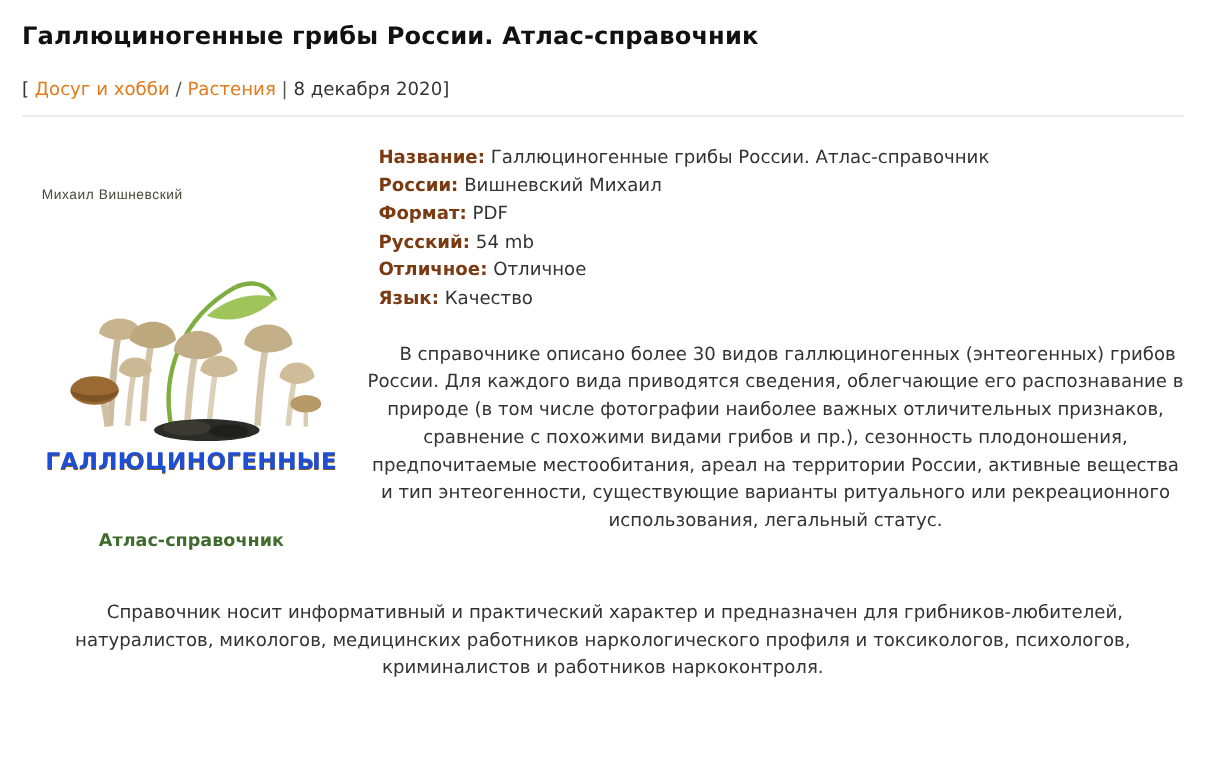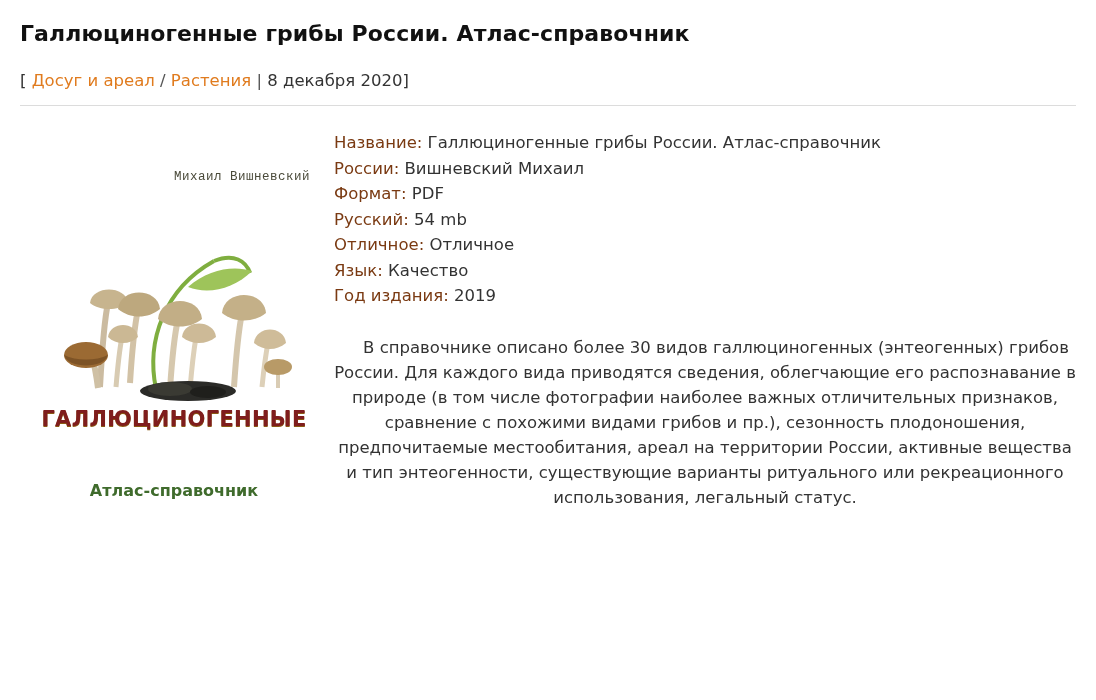--- a/index.html
+++ b/index.html
@@ -62,35 +62,35 @@
   .cover-inner {
     position: absolute;
     inset: 0;
     background: #ffffff;
   }
   .cover-author {
     position: absolute;
     top: 34px;
     left: 0;
     right: 0;
-    text-align: right;
+    text-align: left;
     font-size: 12.5px;
     color: #4a4a3a;
-    font-family: Liberation Mono, monospace;
+    font-family: Liberation Sans, sans-serif;
     letter-spacing: 0.5px;
   }
   .cover-title {
     position: absolute;
     top: 272px;
     left: 0;
     right: 0;
     text-align: center;
     font-size: 21px;
     font-weight: bold;
-    color: #7f1d1d;
+    color: #1d4ed8;
     line-height: 1.12;
     letter-spacing: 0.3px;
     text-shadow: 0 1px 0 #8a5a12;
   }
   .cover-sub {
     position: absolute;
     top: 345px;
     left: 0;
     right: 0;
     text-align: center;
@@ -106,22 +106,23 @@
     height: 215px;
   }
   .info-block {
     font-size: 16.5px;
     line-height: 1.55;
     color: #333333;
     padding-top: 2px;
   }
   .info-row { white-space: nowrap; }
   .info-label {
-    font-weight: normal;
+    font-weight: bold;
     color: #7a3a12;
+    margin-left: 10px;
   }
   .info-value { color: #333333; }
   .desc {
     font-size: 16.5px;
     line-height: 1.52;
     color: #333333;
     margin-top: 26px;
     text-align: center;
   }
   .desc p { margin: 0 0 0 0; text-indent: 22px; }
@@ -129,21 +130,21 @@
 </style>
 </head>
 <body>
 
 <div class="page">
 
   <h1 class="post-title">Галлюциногенные грибы России. Атлас-справочник</h1>
 
   <div class="meta-line">
     <span>[</span>
-    <a class="cat-link" href="#">Досуг и ареал</a>
+    <a class="cat-link" href="#">Досуг и хобби</a>
     <span class="meta-sep">/</span>
     <a class="cat-link" href="#">Растения</a>
     <span class="meta-sep">|</span>
     <span class="meta-date">8 декабря 2020</span><span class="meta-bracket">]</span>
   </div>
 
   <div class="divider"></div>
 
   <div class="content">
 
@@ -216,25 +217,22 @@
         <span class="info-value">54 mb</span>
       </div>
       <div class="info-row">
         <span class="info-label">Отличное:</span>
         <span class="info-value">Отличное</span>
       </div>
       <div class="info-row">
         <span class="info-label">Язык:</span>
         <span class="info-value">Качество</span>
       </div>
-      <div class="info-row">
-        <span class="info-label">Год издания:</span>
-        <span class="info-value">2019</span>
-      </div>
     </div>
 
     <div class="desc">
       <p>В справочнике описано более 30 видов галлюциногенных (энтеогенных) грибов России.  Для каждого вида приводятся сведения, облегчающие его распознавание в природе (в том числе фотографии наиболее важных отличительных признаков, сравнение с похожими видами грибов и пр.), сезонность плодоношения, предпочитаемые местообитания, ареал на территории России, активные вещества и тип энтеогенности, существующие варианты ритуального или рекреационного использования, легальный статус.</p>
       <div class="clearer"></div>
+      <p>Справочник носит информативный и практический характер и предназначен для грибников-любителей, натуралистов, микологов, медицинских работников наркологического профиля и токсикологов, психологов, криминалистов и работников наркоконтроля.</p>
     </div>
 
   </div>
 </div>
 
 </body></html>

